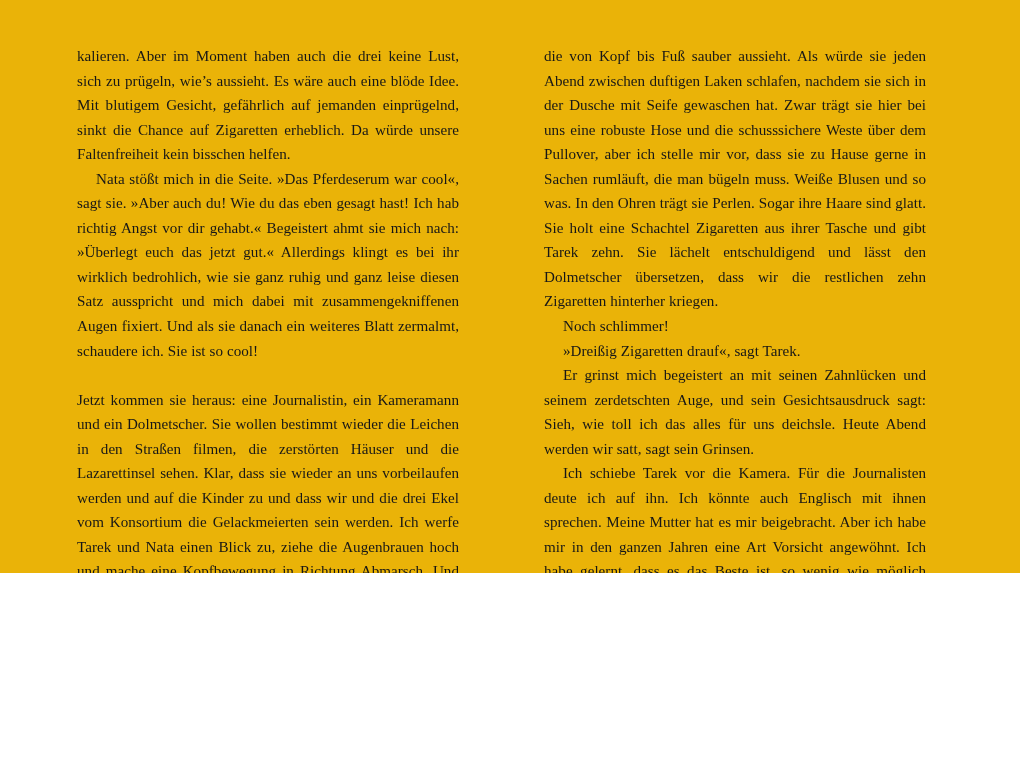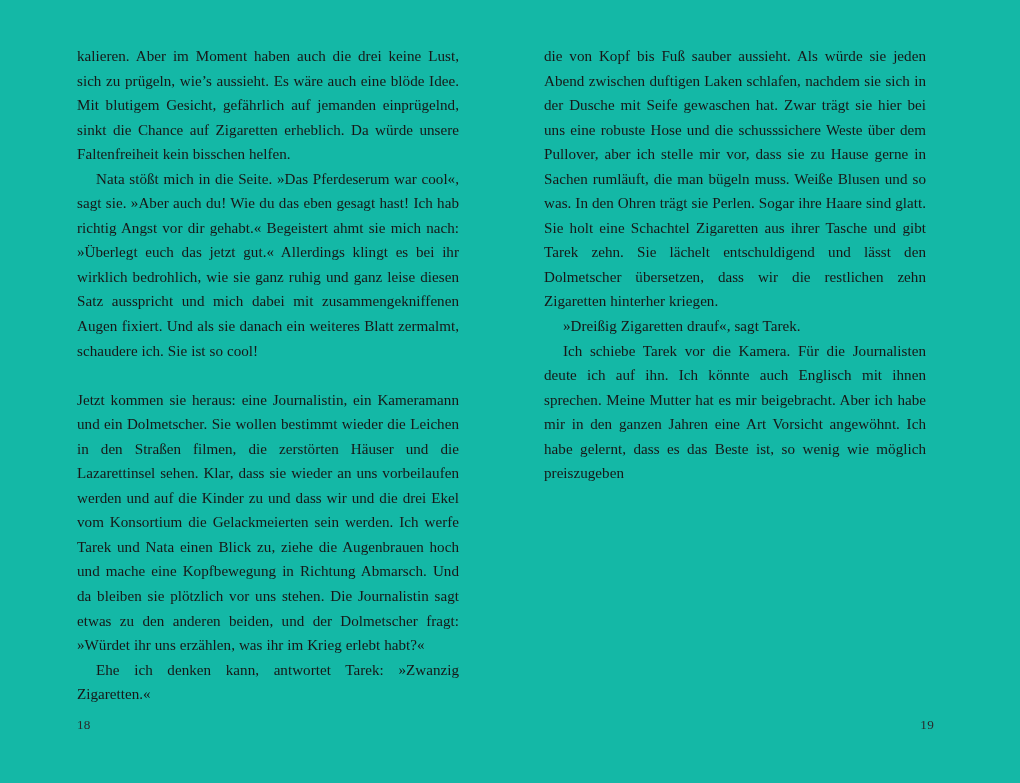--- a/index.html
+++ b/index.html
@@ -9,22 +9,22 @@
     background: #ffffff;
   }
   body {
     font-family: "Liberation Serif", "DejaVu Serif", serif;
     color: #1a1a1a;
     -webkit-font-smoothing: antialiased;
   }
   #spread {
     position: relative;
     width: 1020px;
-    height: 783px;
-    background: #14b8a6;
+    height: 573px;
+    background: #eab308;
     overflow: hidden;
     box-sizing: border-box;
   }
   .page {
     position: absolute;
     top: 0;
     height: 783px;
     box-sizing: border-box;
   }
   .page.verso {
@@ -95,19 +95,21 @@
       <p class="spacer">&nbsp;</p>
       <p class="para no-indent">Jetzt kommen sie heraus: eine Journalistin, ein Kameramann und ein Dolmetscher. Sie wollen bestimmt wieder die Leichen in den Straßen filmen, die zerstörten Häuser und die Lazarettinsel sehen. Klar, dass sie wieder an uns vorbeilaufen werden und auf die Kinder zu und dass wir und die drei Ekel vom Konsortium die Gelackmeierten sein werden. Ich werfe Tarek und Nata einen Blick zu, ziehe die Augenbrauen hoch und mache eine Kopfbewegung in Richtung Abmarsch. Und da bleiben sie plötzlich vor uns stehen. Die Journalistin sagt etwas zu den anderen beiden, und der Dolmetscher fragt: »Würdet ihr uns erzählen, was ihr im Krieg erlebt habt?«</p>
       <p class="para last-line-left">Ehe ich denken kann, antwortet Tarek: »Zwanzig Zigaretten.«</p>
     </div>
     <div class="folio">18</div>
   </div>
 
   <div class="page recto">
     <div class="textblock">
       <p class="para no-indent">die von Kopf bis Fuß sauber aussieht. Als würde sie jeden Abend zwischen duftigen Laken schlafen, nachdem sie sich in der Dusche mit Seife gewaschen hat. Zwar trägt sie hier bei uns eine robuste Hose und die schusssichere Weste über dem Pullover, aber ich stelle mir vor, dass sie zu Hause gerne in Sachen rumläuft, die man bügeln muss. Weiße Blusen und so was. In den Ohren trägt sie Perlen. Sogar ihre Haare sind glatt. Sie holt eine Schachtel Zigaretten aus ihrer Tasche und gibt Tarek zehn. Sie lächelt entschuldigend und lässt den Dolmetscher übersetzen, dass wir die restlichen zehn Zigaretten hinterher kriegen.</p>
+      <p class="para last-line-left">Noch schlimmer!</p>
       <p class="para last-line-left">»Dreißig Zigaretten drauf«, sagt Tarek.</p>
+      <p class="para last-line-left">Er grinst mich begeistert an mit seinen Zahnlücken und seinem zerdetschten Auge, und sein Gesichtsausdruck sagt: Sieh, wie toll ich das alles für uns deichsle. Heute Abend werden wir satt, sagt sein Grinsen.</p>
       <p class="para last-line-left">Ich schiebe Tarek vor die Kamera. Für die Journalisten deute ich auf ihn. Ich könnte auch Englisch mit ihnen sprechen. Meine Mutter hat es mir beigebracht. Aber ich habe mir in den ganzen Jahren eine Art Vorsicht angewöhnt. Ich habe gelernt, dass es das Beste ist, so wenig wie möglich preiszugeben</p>
     </div>
     <div class="folio">19</div>
   </div>
 
 </div>
 
 </body></html>

